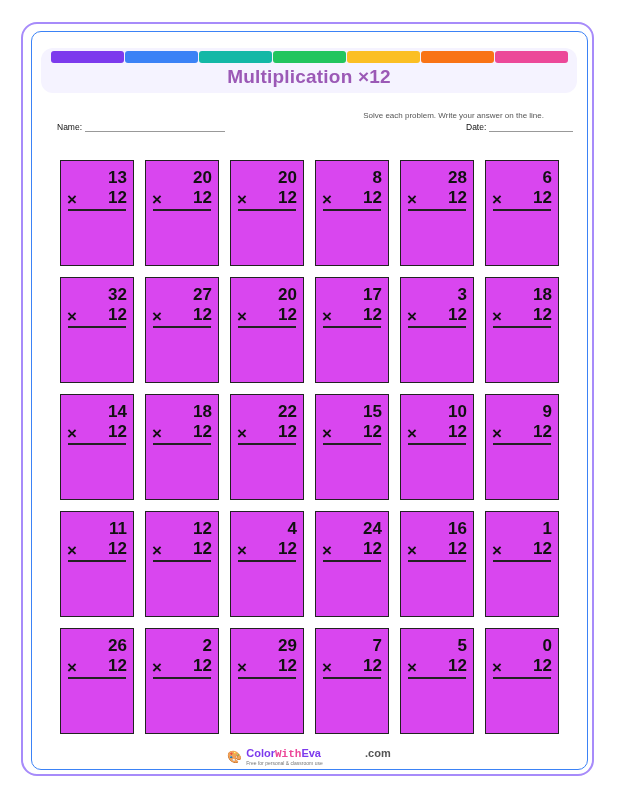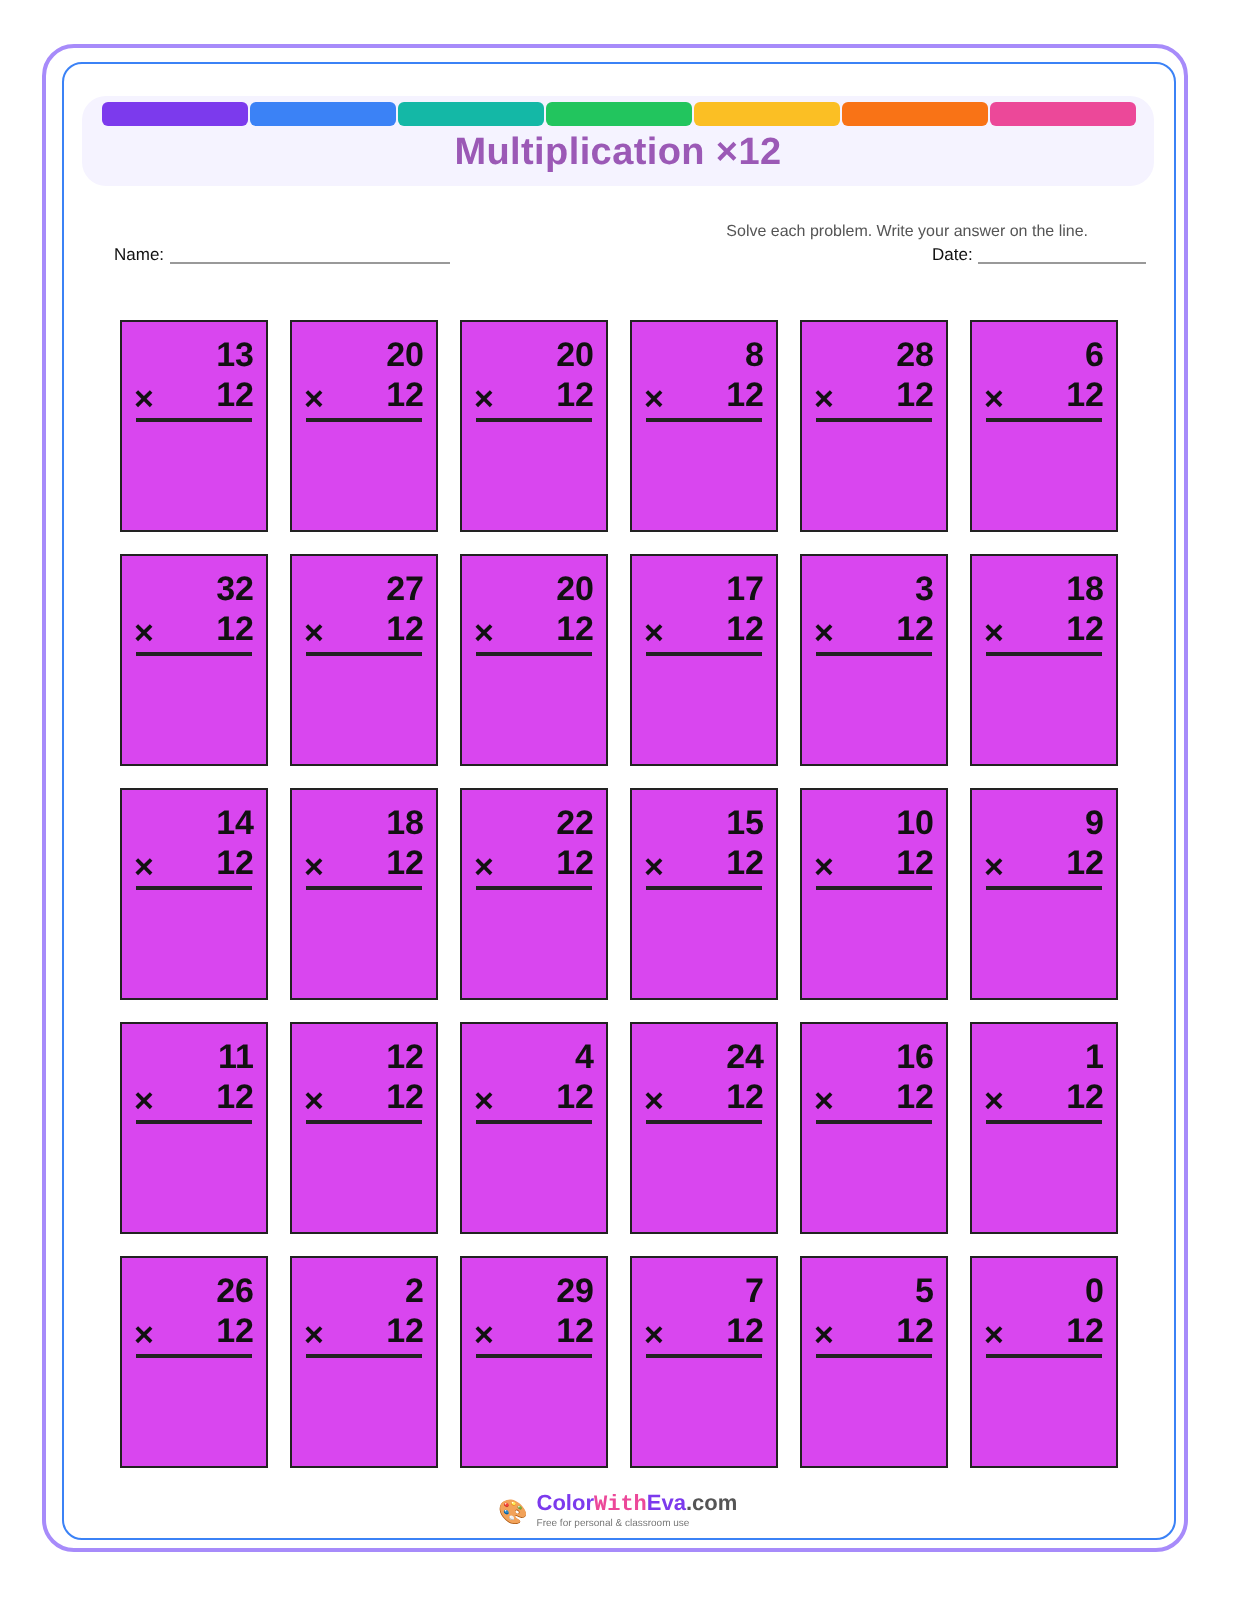--- a/index.html
+++ b/index.html
@@ -63,21 +63,21 @@
     }
     .footer {
       position: absolute; left: 0; width: 618px; top: 747px; text-align: center;
     }
     .footer-inner { display: inline-flex; align-items: center; gap: 4px; }
     .palette-icon { font-size: 12px; line-height: 1; }
     .brand { font-size: 11px; font-weight: bold; line-height: 11px; }
     .brand .c1 { color: #7c3aed; }
     .brand .c2 { color: #ec4899; font-family: Liberation Mono, monospace; }
     .brand .c3 { color: #7c3aed; }
-    .brand .c4 { color: #555; }
+    .brand .c4 { color: #555; padding-left: 44px; }
     .tagline { font-size: 5px; color: #777; line-height: 6px; text-align: left; }
   </style>
 </head>
 <body>
 
 <div class="outer-frame"></div>
 <div class="inner-frame"></div>
 
 <div class="header-band"></div>
 <div class="color-bar" id="colorBar">

